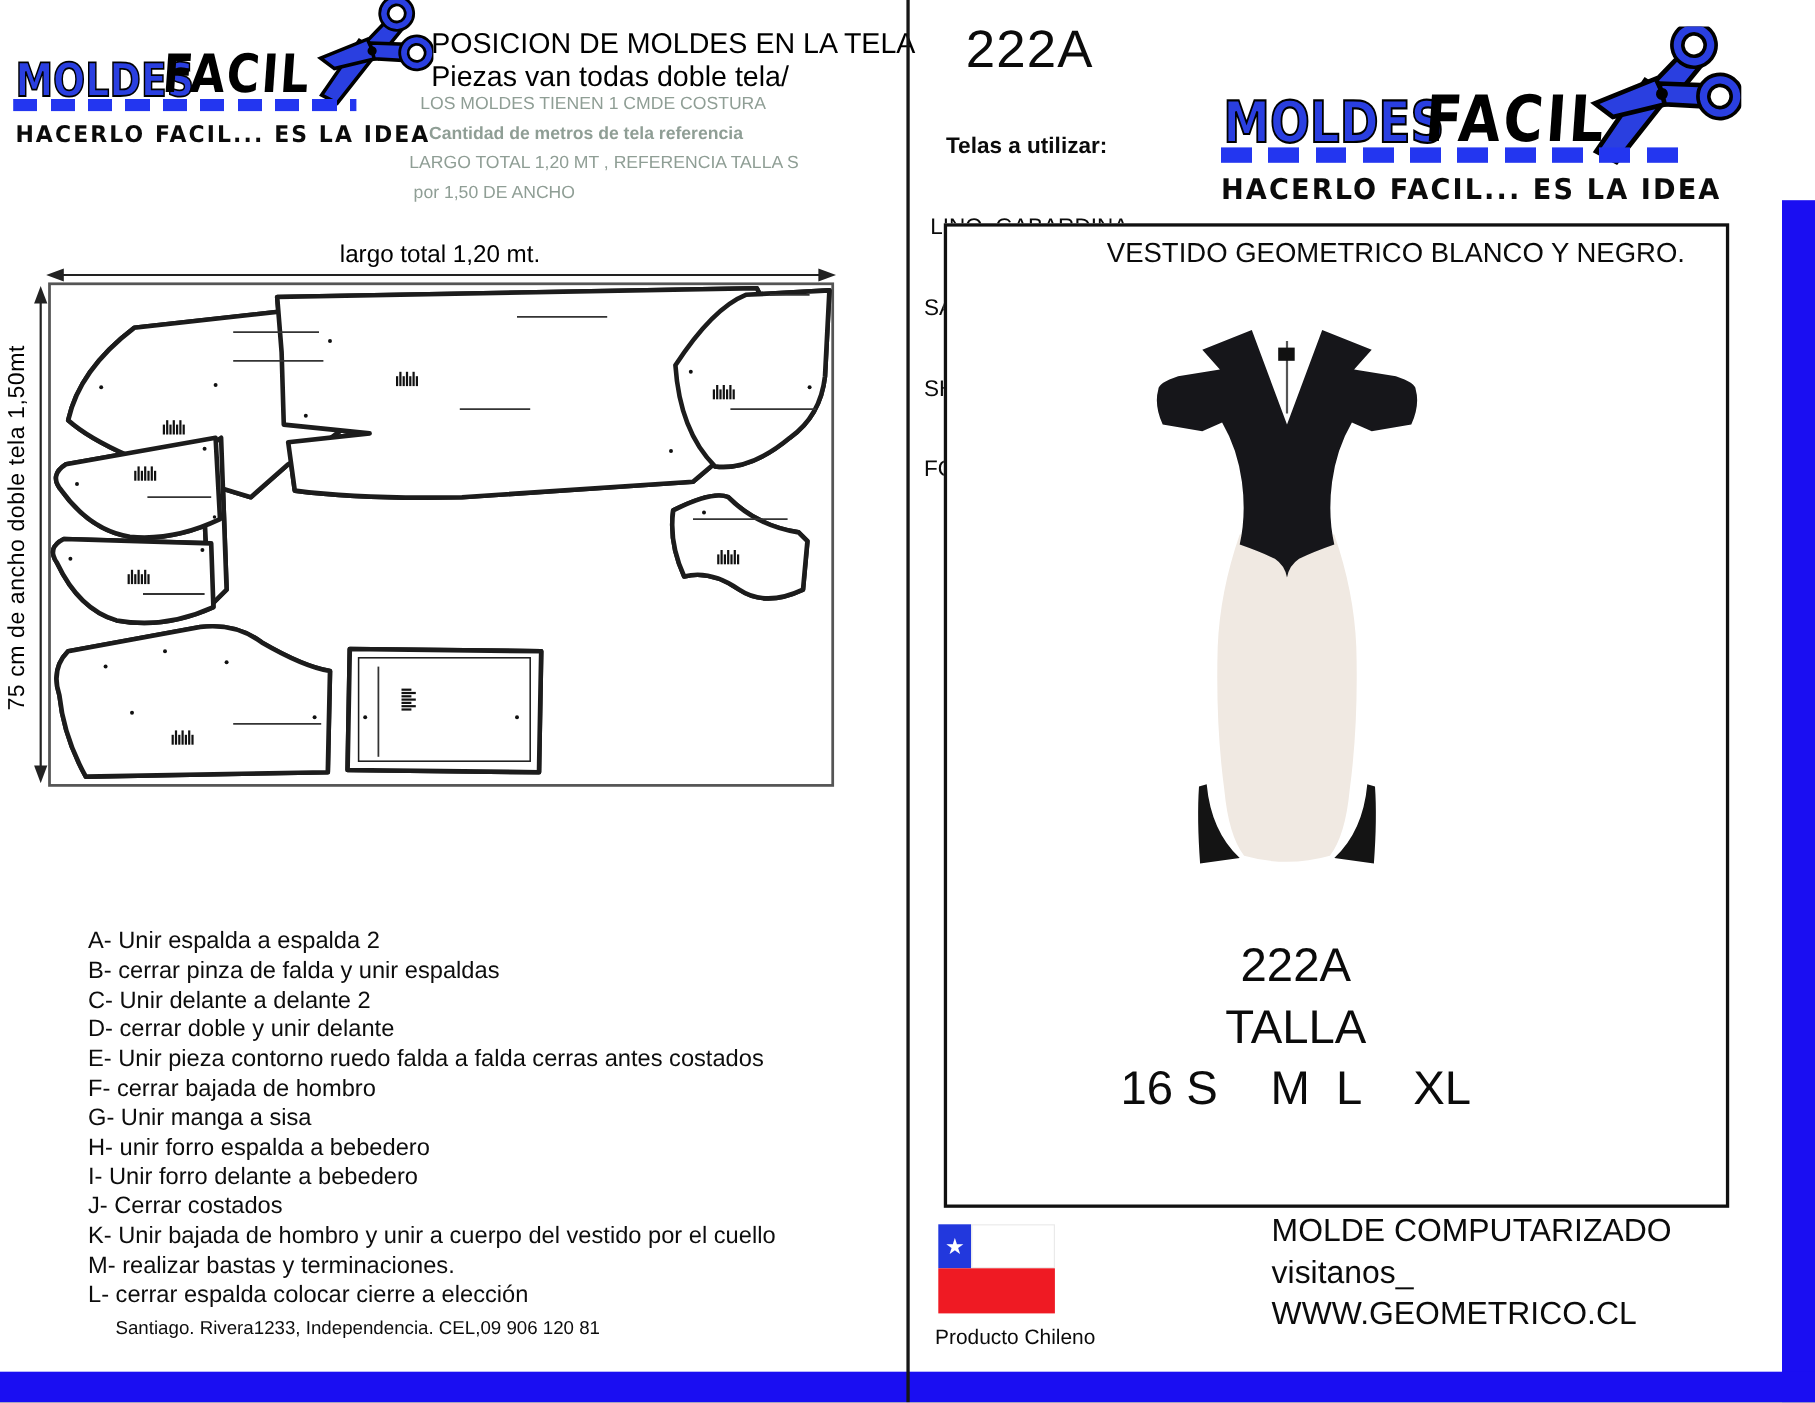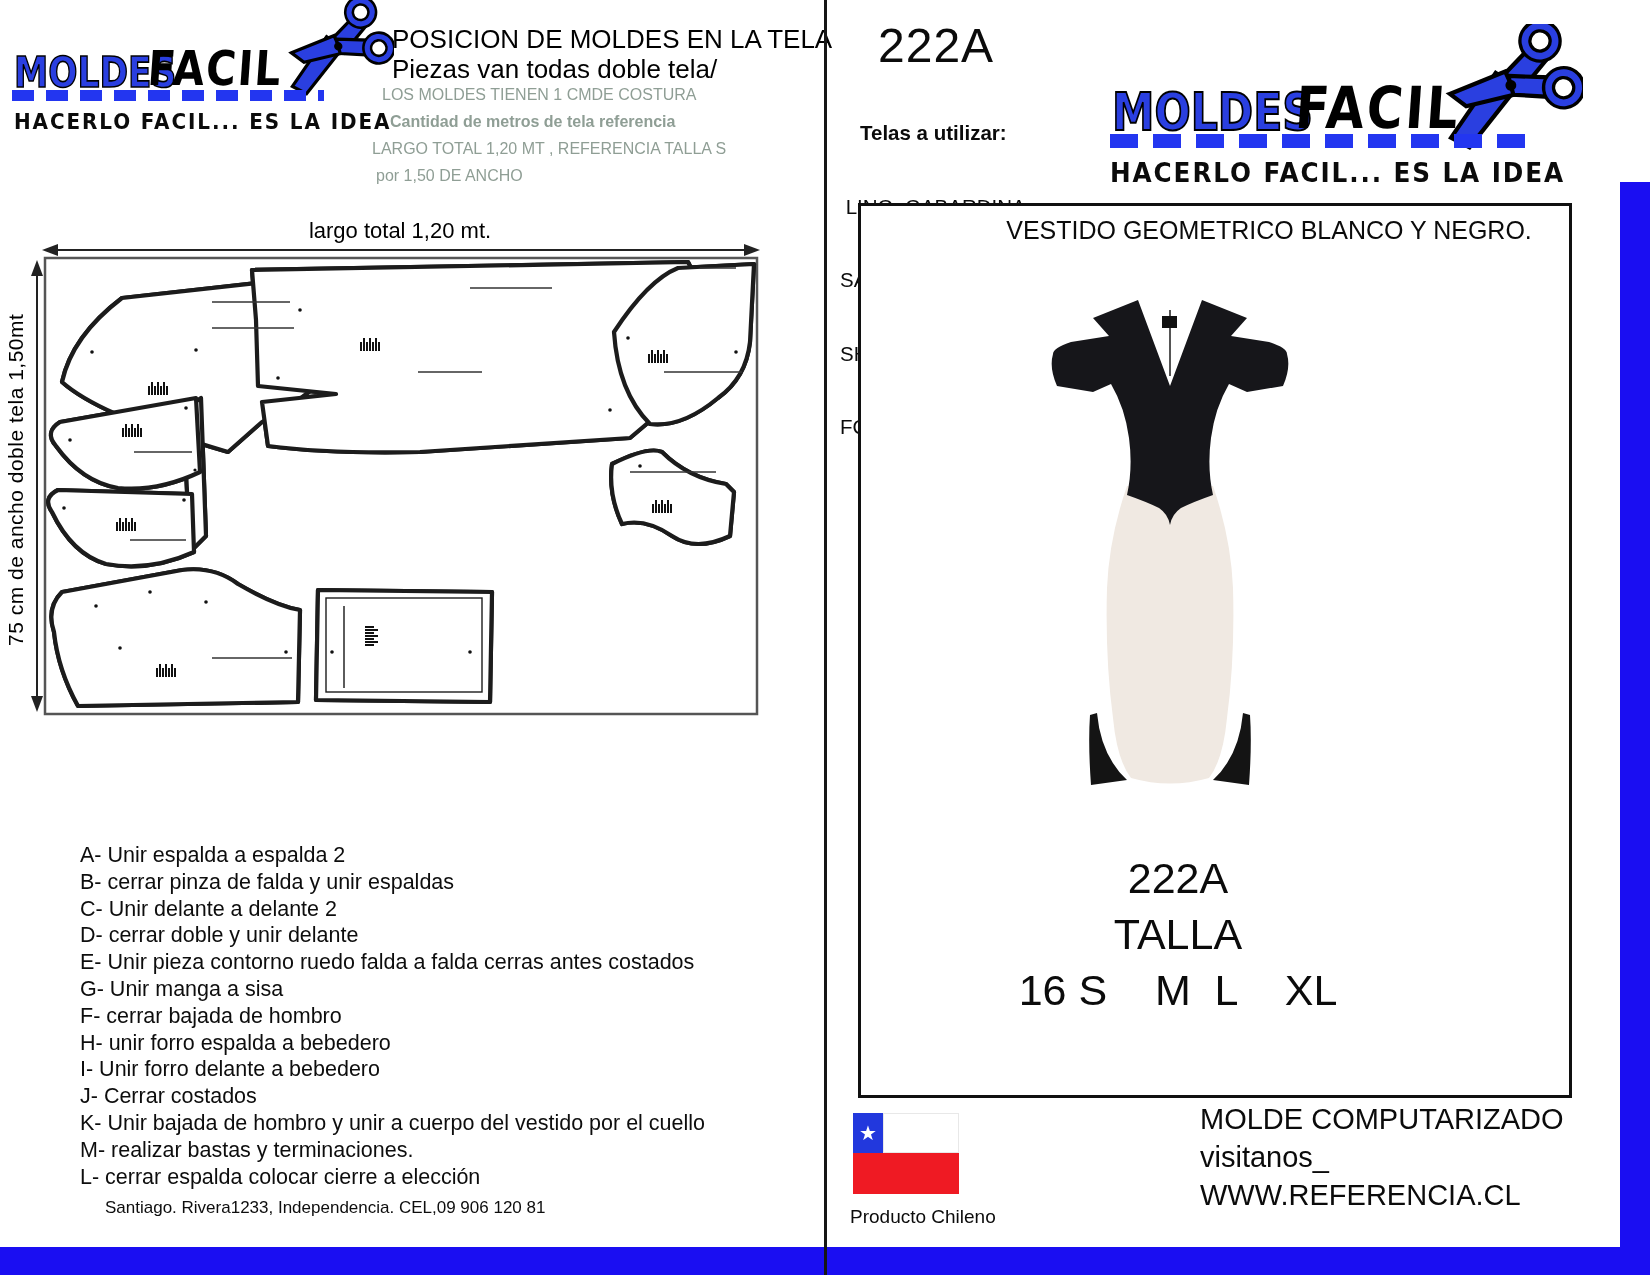--- a/index.html
+++ b/index.html
@@ -179,22 +179,22 @@
     <circle class="dot" cx="470" cy="412" r="1.8"></circle>
       <circle class="dot" cx="195" cy="230" r="1.6"></circle>
   </svg>
 
   <div class="abs" style="left:80px;top:842px;">
     <div class="instr">A- Unir espalda a espalda 2</div>
     <div class="instr">B- cerrar pinza de falda y unir espaldas</div>
     <div class="instr">C- Unir delante a delante 2</div>
     <div class="instr">D- cerrar doble y unir delante</div>
     <div class="instr">E- Unir pieza contorno ruedo falda a falda cerras antes costados</div>
+    <div class="instr">F- cerrar bajada de hombro</div>
     <div class="instr">G- Unir manga a sisa</div>
-    <div class="instr">F- cerrar bajada de hombro</div>
     <div class="instr">H- unir forro espalda a bebedero</div>
     <div class="instr">I- Unir forro delante a bebedero</div>
     <div class="instr">J- Cerrar costados</div>
     <div class="instr">K- Unir bajada de hombro y unir a cuerpo del vestido por el cuello</div>
     <div class="instr">M- realizar bastas y terminaciones.</div>
     <div class="instr">L- cerrar espalda colocar cierre a elección</div>
   </div>
 
   <div class="abs addr" style="left:105px;top:1198px;">Santiago. Rivera1233, Independencia. CEL,09 906 120 81</div>
 
@@ -238,23 +238,23 @@
     <div>16 S    M  L    XL</div>
   </div>
 
   <div class="abs flag" style="left:853px;top:1113px;">
     <div class="canton">★</div>
     <div class="white"></div>
     <div class="red"></div>
   </div>
   <div class="abs flag-caption" style="left:850px;top:1206px;">Producto Chileno</div>
 
-  <div class="abs weblines" style="left:1200px;top:1100px;">
+  <div class="abs weblines" style="left:1156px;top:1100px;">
     <div>MOLDE COMPUTARIZADO</div>
     <div>visitanos_</div>
-    <div>WWW.REFERENCIA.CL</div>
+    <div>WWW.GEOMETRICO.CL</div>
   </div>
 
   <div class="abs bluebar" style="left:1620px;top:182px;width:30px;height:1093px;"></div>
   <div class="abs bluebar" style="left:0;top:1247px;width:1650px;height:28px;"></div>
   <div class="abs divider" style="left:824px;top:0;width:3px;height:1275px;"></div>
 
 </div>
 
 </body></html>

